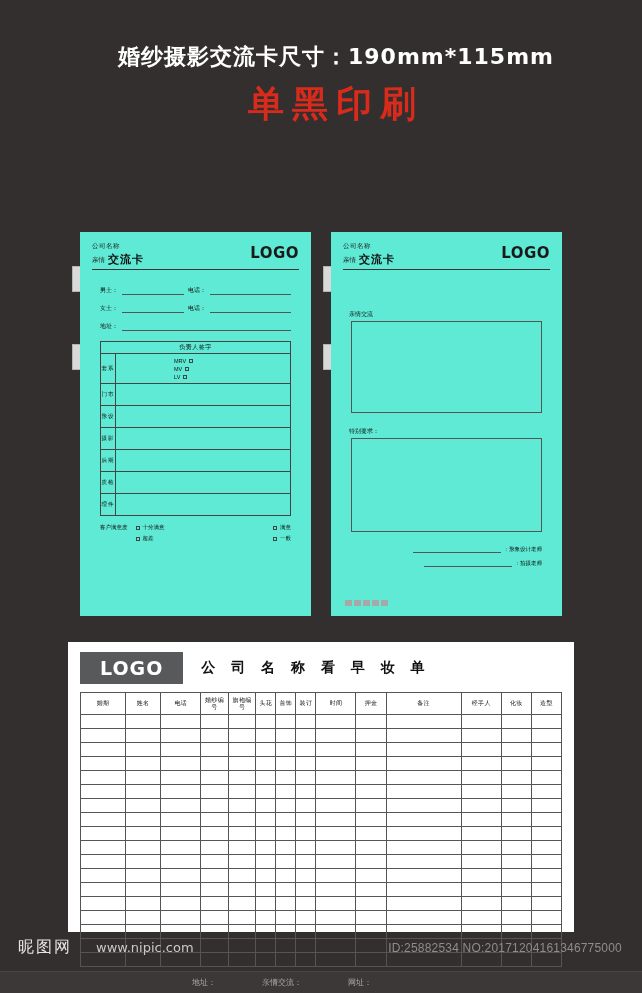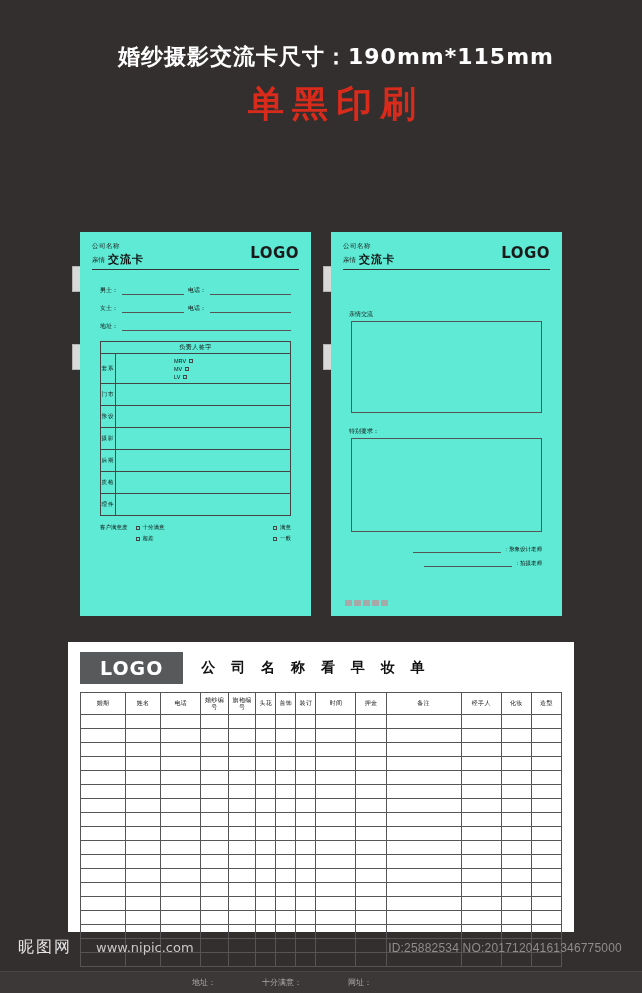--- a/index.html
+++ b/index.html
@@ -773,16 +773,16 @@
 </div>
 
 <div class="footer">
   <div class="watermark">
     <span class="cn">昵图网</span>
     <span class="url">www.nipic.com</span>
   </div>
   <div class="idline">ID:25882534 NO:20171204161346775000</div>
   <div class="footbar">
     <span>地址：</span>
-    <span>十分满意：</span>
+    <span>亲情交流：</span>
     <span>网址：</span>
   </div>
 </div>
 
 </body></html>

